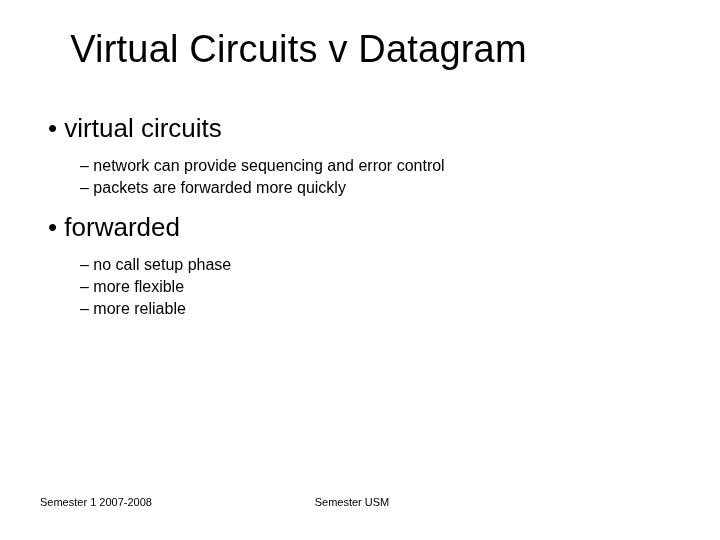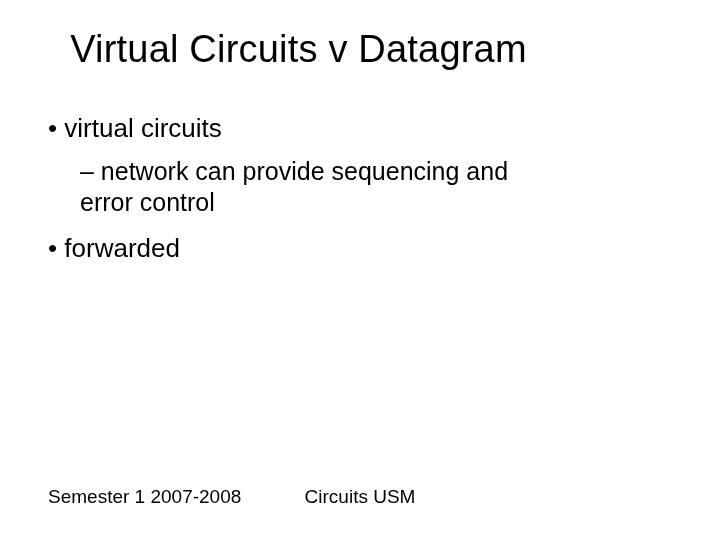--- a/index.html
+++ b/index.html
@@ -2,42 +2,48 @@
 <html><head>
 <meta charset="utf-8">
 <style>
   * { margin: 0; padding: 0; box-sizing: border-box; }
   html, body { width: 720px; height: 540px; background: #fff; font-family: Arial, Helvetica, sans-serif; color: #000; }
   .slide { width: 617px; height: 540px; position: relative; padding: 28px 68px 0 48px; }
   .title { font-size: 38px; font-weight: 400; text-align: center; margin-bottom: 42px; letter-spacing: 0.2px; }
   .level1 { font-size: 26px; list-style: none; margin: 0 0 18px 0; padding: 0; }
   .level1 > li { margin-bottom: 6px; }
   .level1 > li::before { content: "• "; }
-  .level2 { font-size: 25px; list-style: none; padding-left: 32px; margin-top: 12px; margin-bottom: 14px; }
+  .level2 { font-size: 16px; list-style: none; padding-left: 32px; margin-top: 12px; margin-bottom: 14px; }
   .level2 > li { margin-bottom: 2px; line-height: 1.25; }
   .level2 > li::before { content: "– "; }
-  .footer { position: absolute; left: 48px; bottom: 32px; width: 624px; font-size: 19px; }
+  .footer { position: absolute; left: 40px; bottom: 32px; width: 624px; font-size: 11px; }
   .footer-left { display: inline-block; }
   .footer-center { position: absolute; left: 50%; transform: translateX(-50%); }
 </style>
 </head>
 <body>
 
 <div class="slide">
   <h1 class="title">Virtual Circuits v Datagram</h1>
 
   <ul class="level1">
     <li>
       <span>virtual circuits</span>
       <ul class="level2">
         <li>network can provide sequencing and error control</li>
+        <li>packets are forwarded more quickly</li>
       </ul>
     </li>
     <li>
       <span>forwarded</span>
+      <ul class="level2">
+        <li>no call setup phase</li>
+        <li>more flexible</li>
+        <li>more reliable</li>
+      </ul>
     </li>
   </ul>
 
   <div class="footer">
     <span class="footer-left">Semester 1 2007-2008</span>
-    <span class="footer-center">Circuits USM</span>
+    <span class="footer-center">Semester USM</span>
   </div>
 </div>
 
 </body></html>

